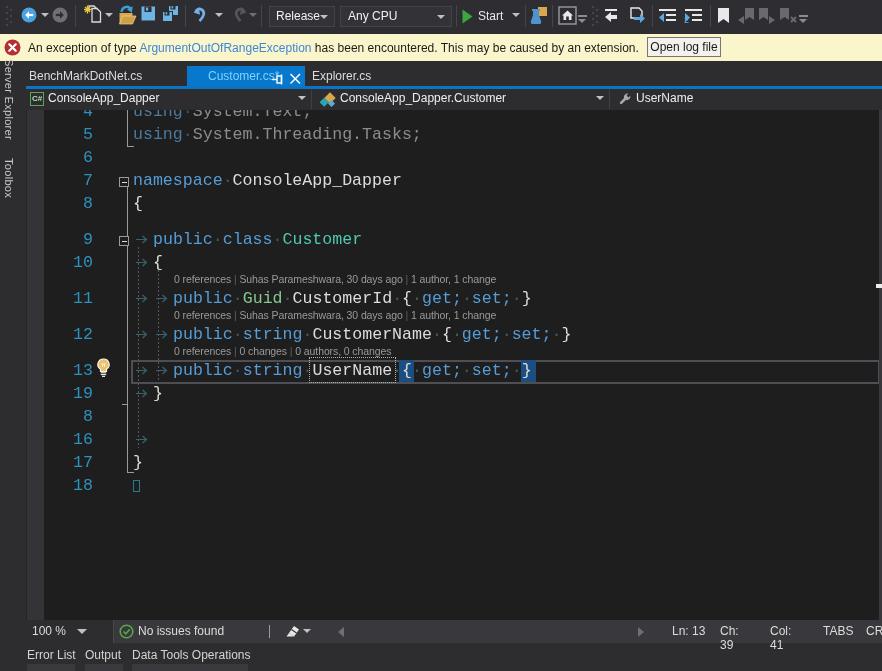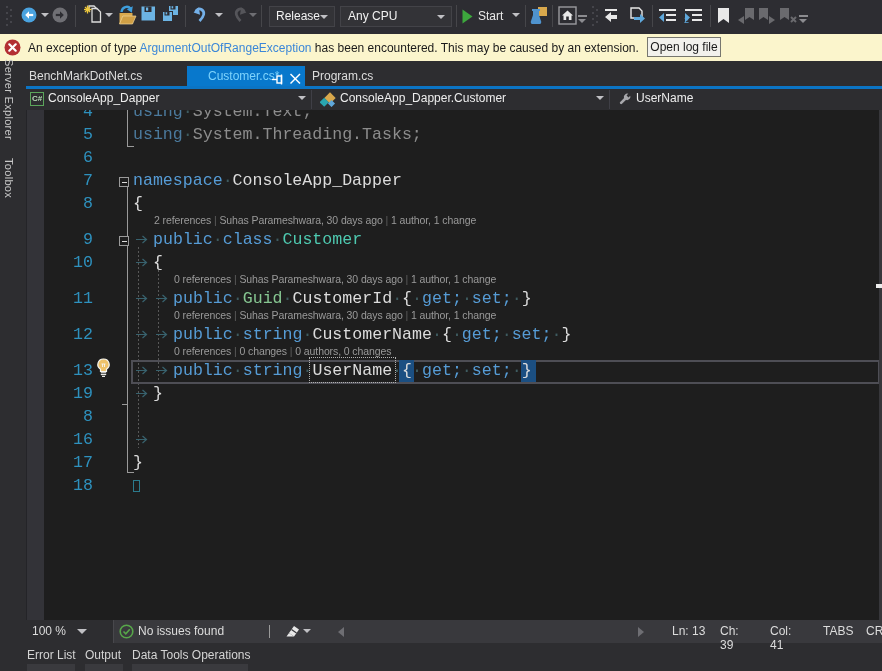--- a/index.html
+++ b/index.html
@@ -245,21 +245,21 @@
         <circle cx="7.5" cy="3.8" r="3.1" fill="#a8a8ac"></circle>
         <rect x="6.1" y="0.2" width="2.8" height="3" fill="#2d2d30"></rect>
         <rect x="6.2" y="4.5" width="2.6" height="9" rx="1.2" fill="#a8a8ac"></rect>
       </g>
     </svg>
   <div class="abs ntext" style="left:636px">UserName</div>
   <div class="abs" id="activetab"></div>
   <div class="abs" id="tabline"></div>
   <div class="abs tabtext" style="left:29px">BenchMarkDotNet.cs</div>
   <div class="abs tabtext" style="left:208px;color:#7dd3fc">Customer.cs*</div>
-  <div class="abs tabtext" style="left:312px">Program.cs</div>
+  <div class="abs tabtext" style="left:312px">Explorer.cs</div>
 
   <svg class="abs" style="left:271px;top:73px" width="13" height="13">
       <g stroke="#fff" stroke-width="1.4">
         <line x1="1" y1="6.5" x2="6" y2="6.5"></line>
         <rect x="6" y="3" width="4.5" height="7" fill="none"></rect>
         <line x1="10.5" y1="1.5" x2="10.5" y2="11.5"></line>
       </g>
     </svg>
 
   <svg class="abs" style="left:289px;top:73px" width="13" height="12">
@@ -306,21 +306,20 @@
 
     <div class="abs" style="left:373px;top:250px;width:15px;height:22px;background:#1b4f82"></div>
     <div class="abs" style="left:495px;top:250px;width:15px;height:22px;background:#1b4f82"></div>
 
     <div class="abs" style="left:283px;top:247px;width:87px;height:26px;border:1px dotted #b0b0b0"></div>
 
     <div class="abs cl" style="left:107px;top:-10px"><span class="dimk">using</span><w>·</w><span class="dim">System.Text;</span></div>
     <div class="abs cl" style="left:107px;top:13px"><span class="dimk">using</span><w>·</w><span class="dim">System.Threading.Tasks;</span></div>
     <div class="abs cl" style="left:107px;top:59px"><b>namespace</b><w>·</w>ConsoleApp_Dapper</div>
     <div class="abs cl" style="left:107px;top:82px">{</div>
-    <div class="abs lens" style="left:128px;top:104px">2 references <s>|</s> Suhas Parameshwara, 30 days ago <s>|</s> 1 author, 1 change</div>
     <div class="abs cl" style="left:127px;top:118px"><b>public</b><w>·</w><b>class</b><w>·</w><t>Customer</t></div>
     <div class="abs cl" style="left:127px;top:141px">{</div>
     <div class="abs lens" style="left:148px;top:163px">0 references <s>|</s> Suhas Parameshwara, 30 days ago <s>|</s> 1 author, 1 change</div>
     <div class="abs cl" style="left:147px;top:177px"><b>public</b><w>·</w><g>Guid</g><w>·</w>CustomerId<w>·</w>{<w>·</w><b>get;</b><w>·</w><b>set;</b><w>·</w>}</div>
     <div class="abs lens" style="left:148px;top:199px">0 references <s>|</s> Suhas Parameshwara, 30 days ago <s>|</s> 1 author, 1 change</div>
     <div class="abs cl" style="left:147px;top:213px"><b>public</b><w>·</w><b>string</b><w>·</w>CustomerName<w>·</w>{<w>·</w><b>get;</b><w>·</w><b>set;</b><w>·</w>}</div>
     <div class="abs lens" style="left:148px;top:235px">0 references <s>|</s> 0 changes <s>|</s> 0 authors, 0 changes</div>
     <div class="abs cl" style="left:147px;top:249px"><b>public</b><w>·</w><b>string</b><w>·</w>UserName<w>·</w>{<w>·</w><b>get;</b><w>·</w><b>set;</b><w>·</w>}</div>
     <div class="abs cl" style="left:127px;top:272px">}</div>
     <div class="abs cl" style="left:107px;top:341px">}</div>

